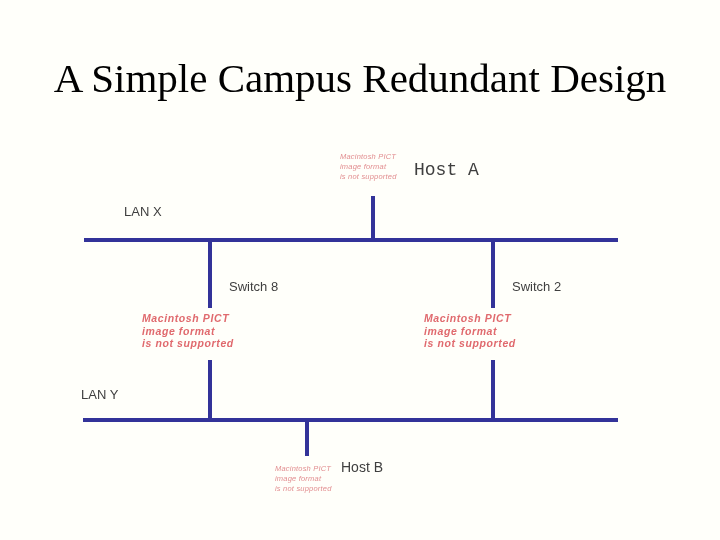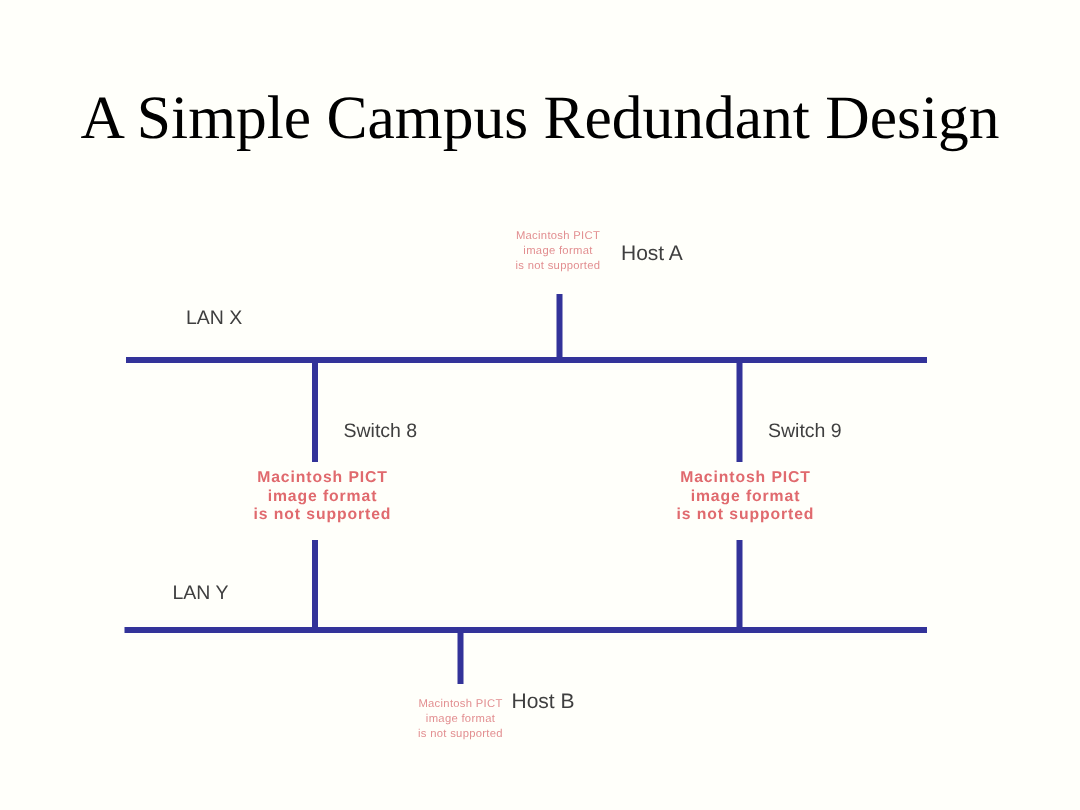--- a/index.html
+++ b/index.html
@@ -47,30 +47,30 @@
   .sw2-down    { left: 491px; top: 360px; height: 62px; }
   .host-b-line { left: 305px; top: 418px; height: 38px; }
   
   .lbl {
     position: absolute;
     color: var(--label);
     font-size: 13px;
     white-space: nowrap;
   }
   .lbl-lan-x   { left: 104px; top: 204px; margin-left: 20px; }
-  .lbl-lan-y   { left: 115px;  top: 387px; }
+  .lbl-lan-y   { left: 81px;  top: 387px; }
   .lbl-sw1     { left: 229px; top: 279px; }
   .lbl-sw2     { left: 512px; top: 279px; }
-  .lbl-host-a  { left: 414px; top: 160px; font-size: 14px; }
+  .lbl-host-a  { left: 414px; top: 160px; font-size: 18px; font-family: Liberation Mono, monospace; }
   .lbl-host-b  { left: 329px; top: 459px; font-size: 14px; margin-left: 12px; }
   
   .pict {
     position: absolute;
-    text-align: center;
     background: var(--bg);
+    font-style: italic;
   }
   .pict-bold {
     width: 146px;
     color: var(--pict-bold);
     font-weight: bold;
     font-size: 10.5px;
     line-height: 12.5px;
     letter-spacing: 0.6px;
   }
   .pict-small {
@@ -108,21 +108,21 @@
   <div class="vline sw1-down"></div>
   <div class="lbl lbl-sw1">Switch 8</div>
   <div class="pict pict-bold pict-sw1">
     <span>Macintosh PICT</span>
     <span>image format</span>
     <span>is not supported</span>
   </div>
 
   <div class="vline sw2-up"></div>
   <div class="vline sw2-down"></div>
-  <div class="lbl lbl-sw2">Switch 9</div>
+  <div class="lbl lbl-sw2">Switch 2</div>
   <div class="pict pict-bold pict-sw2">
     <span>Macintosh PICT</span>
     <span>image format</span>
     <span>is not supported</span>
   </div>
 
   <div class="lbl lbl-lan-y">LAN Y</div>
   <div class="hline lan-y-line"></div>
 
   <div class="vline host-b-line"></div>

